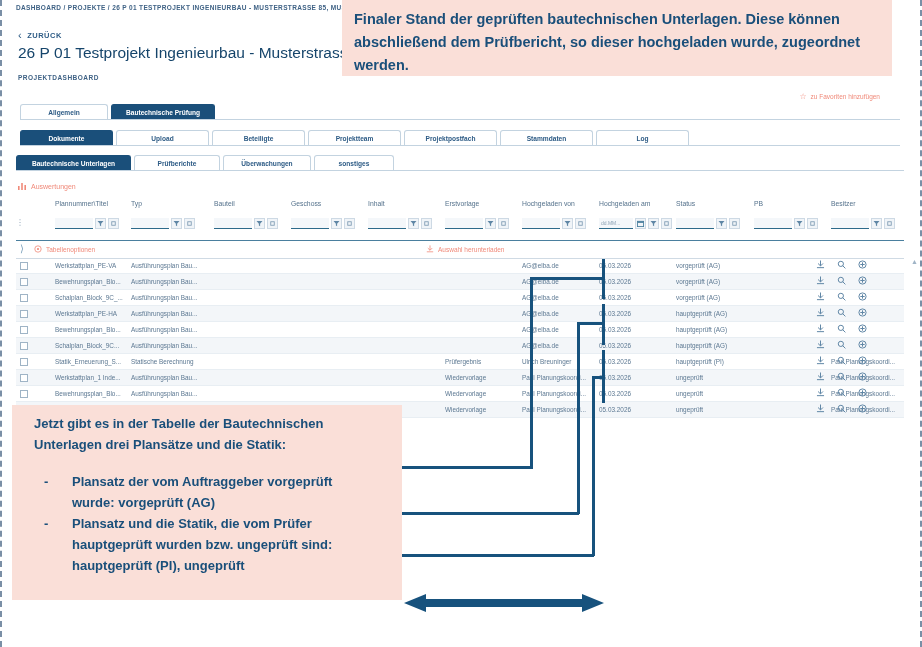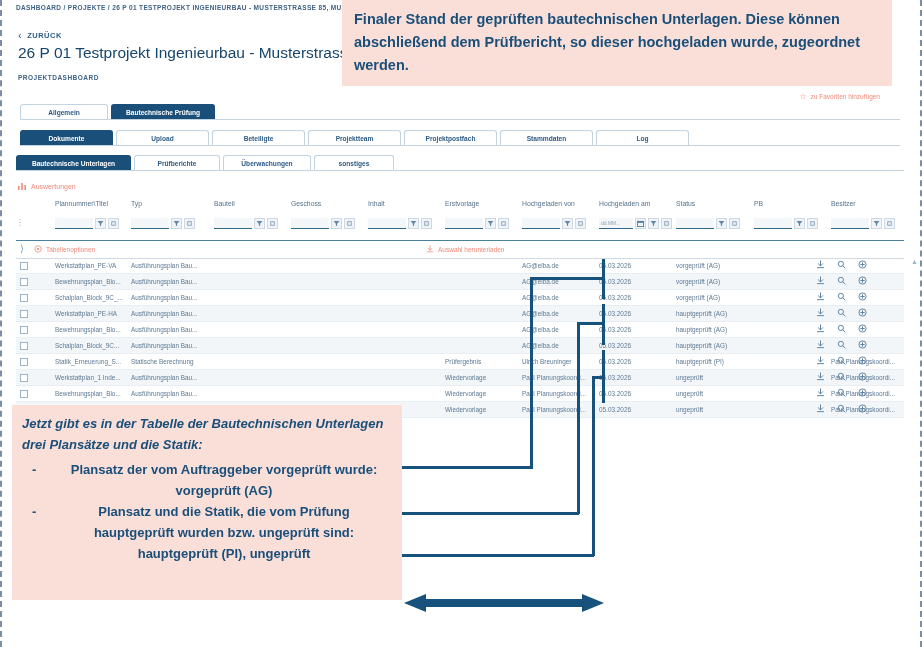--- a/index.html
+++ b/index.html
@@ -158,29 +158,29 @@
   .scrollcaret{
     position:absolute;right:2px;top:258px;font-size:7px;color:#9fb4c6;
   }
 
   
   .note{
     position:absolute;background:#fadfd8;color:#1a4f7a;
     font-weight:700;box-sizing:border-box;
   }
   .note-top{
-    left:340px;top:0;width:550px;height:86px;
+    left:340px;top:0;width:550px;height:76px;
     padding:8px 12px;font-size:14.5px;line-height:23px;
   }
   .note-left{
     left:10px;top:405px;width:390px;height:195px;
     padding:8px 10px;font-size:13px;line-height:21px;
   }
-  .note-left .hd{margin:0 0 0 0;font-style:italic;}
-  .note-left ul{list-style:none;margin:4px;padding:0;text-align:center;}
+  .note-left .hd{margin:0 0 0 12px;}
+  .note-left ul{list-style:none;margin:16px;padding:0;}
   .note-left li{
     position:relative;padding-left:34px;margin-top:0;
   }
   .note-left li:before{
     content:"-";position:absolute;left:6px;top:0;font-weight:700;
   }
   .note-right{
     left:608px;top:410px;width:185px;height:237px;
     padding:8px 10px;font-size:13px;line-height:21.5px;
   }
@@ -752,21 +752,21 @@
     <div class="conn" style="left:590px;top:376px;width:2.5px;height:180px;"></div>
     <div class="conn" style="left:400px;top:554px;width:192px;height:2.5px;"></div>
   </div>
 
   <div class="note note-top">Finaler Stand der geprüften bautechnischen Unterlagen. Diese können abschließend dem Prüfbericht, so dieser hochgeladen wurde, zugeordnet werden.</div>
 
   <div class="note note-left">
     <div class="hd">Jetzt gibt es in der Tabelle der Bautechnischen Unterlagen drei Plansätze und die Statik:</div>
     <ul>
       <li>Plansatz der vom Auftraggeber vorgeprüft wurde: vorgeprüft (AG)</li>
-      <li>Plansatz und die Statik, die vom Prüfung hauptgeprüft wurden bzw. ungeprüft sind: hauptgeprüft (PI), ungeprüft</li>
+      <li>Plansatz und die Statik, die vom Prüfer hauptgeprüft wurden bzw. ungeprüft sind: hauptgeprüft (PI), ungeprüft</li>
     </ul>
   </div>
 
 
   <svg class="dblarrow" viewBox="0 0 204 22">
     <path d="M2 11 L24 2 L24 7 L180 7 L180 2 L202 11 L180 20 L180 15 L24 15 L24 20 Z" fill="#17527d"></path>
   </svg>
 
 </div>
 

